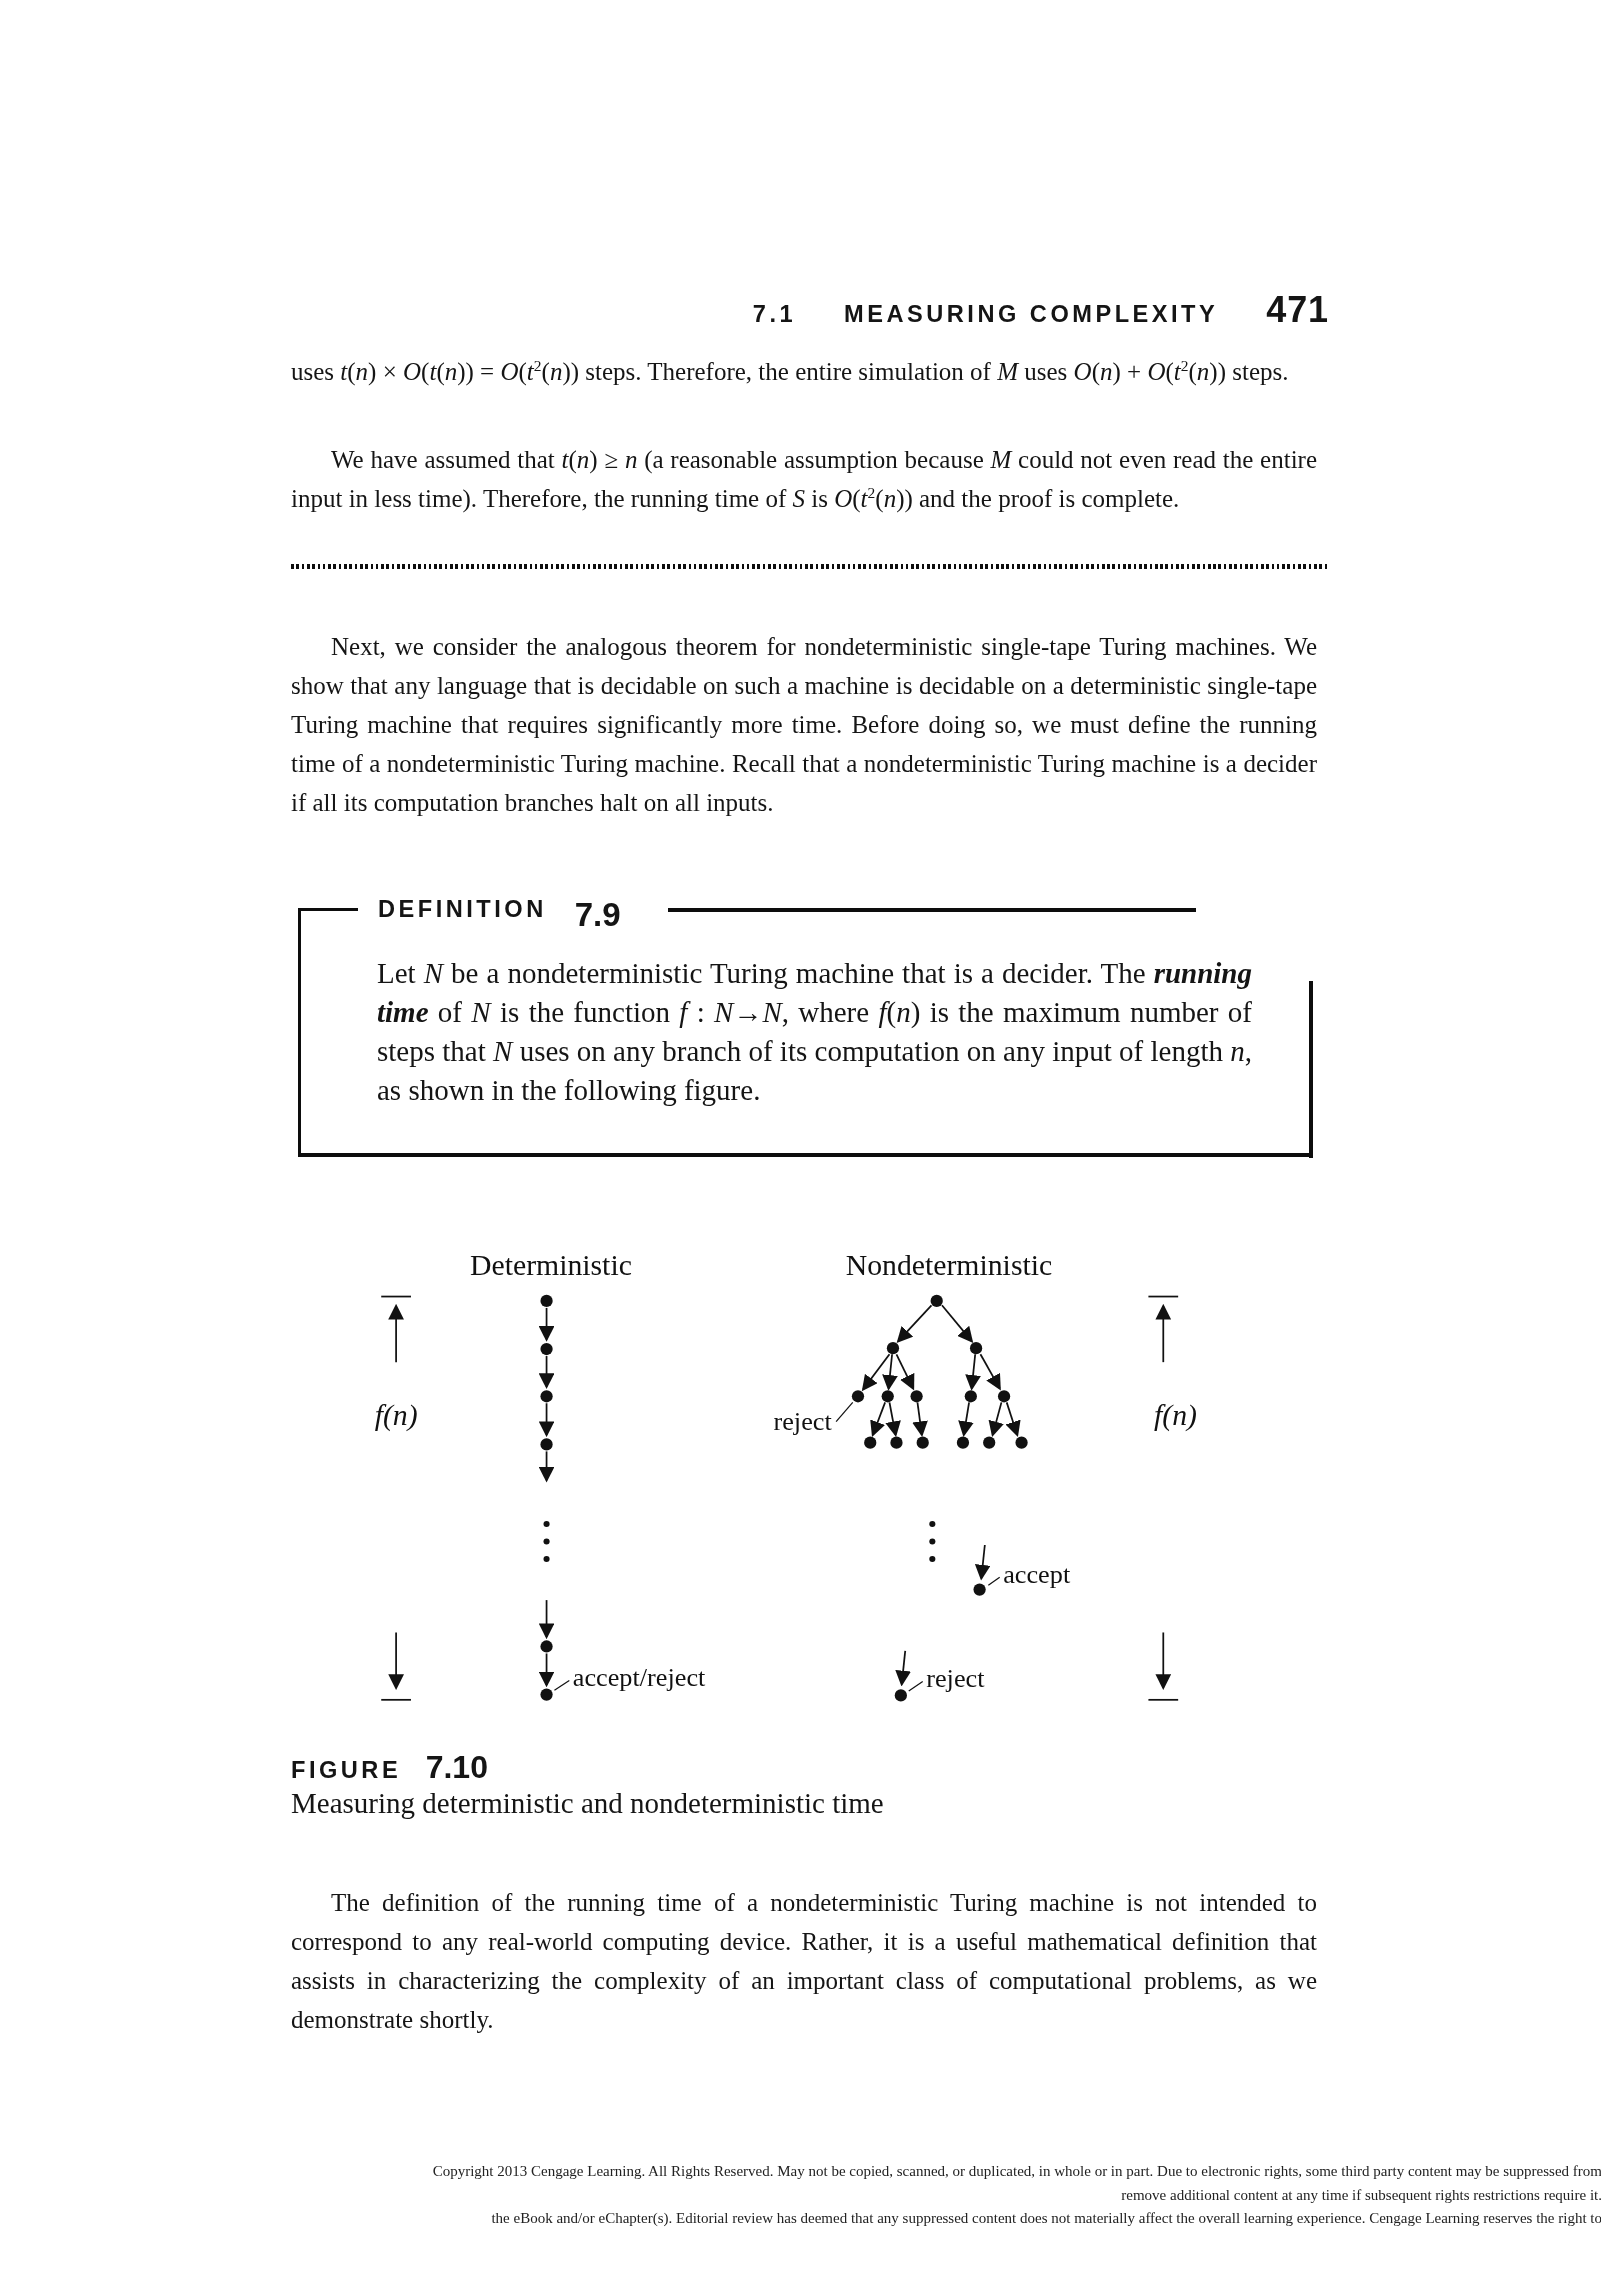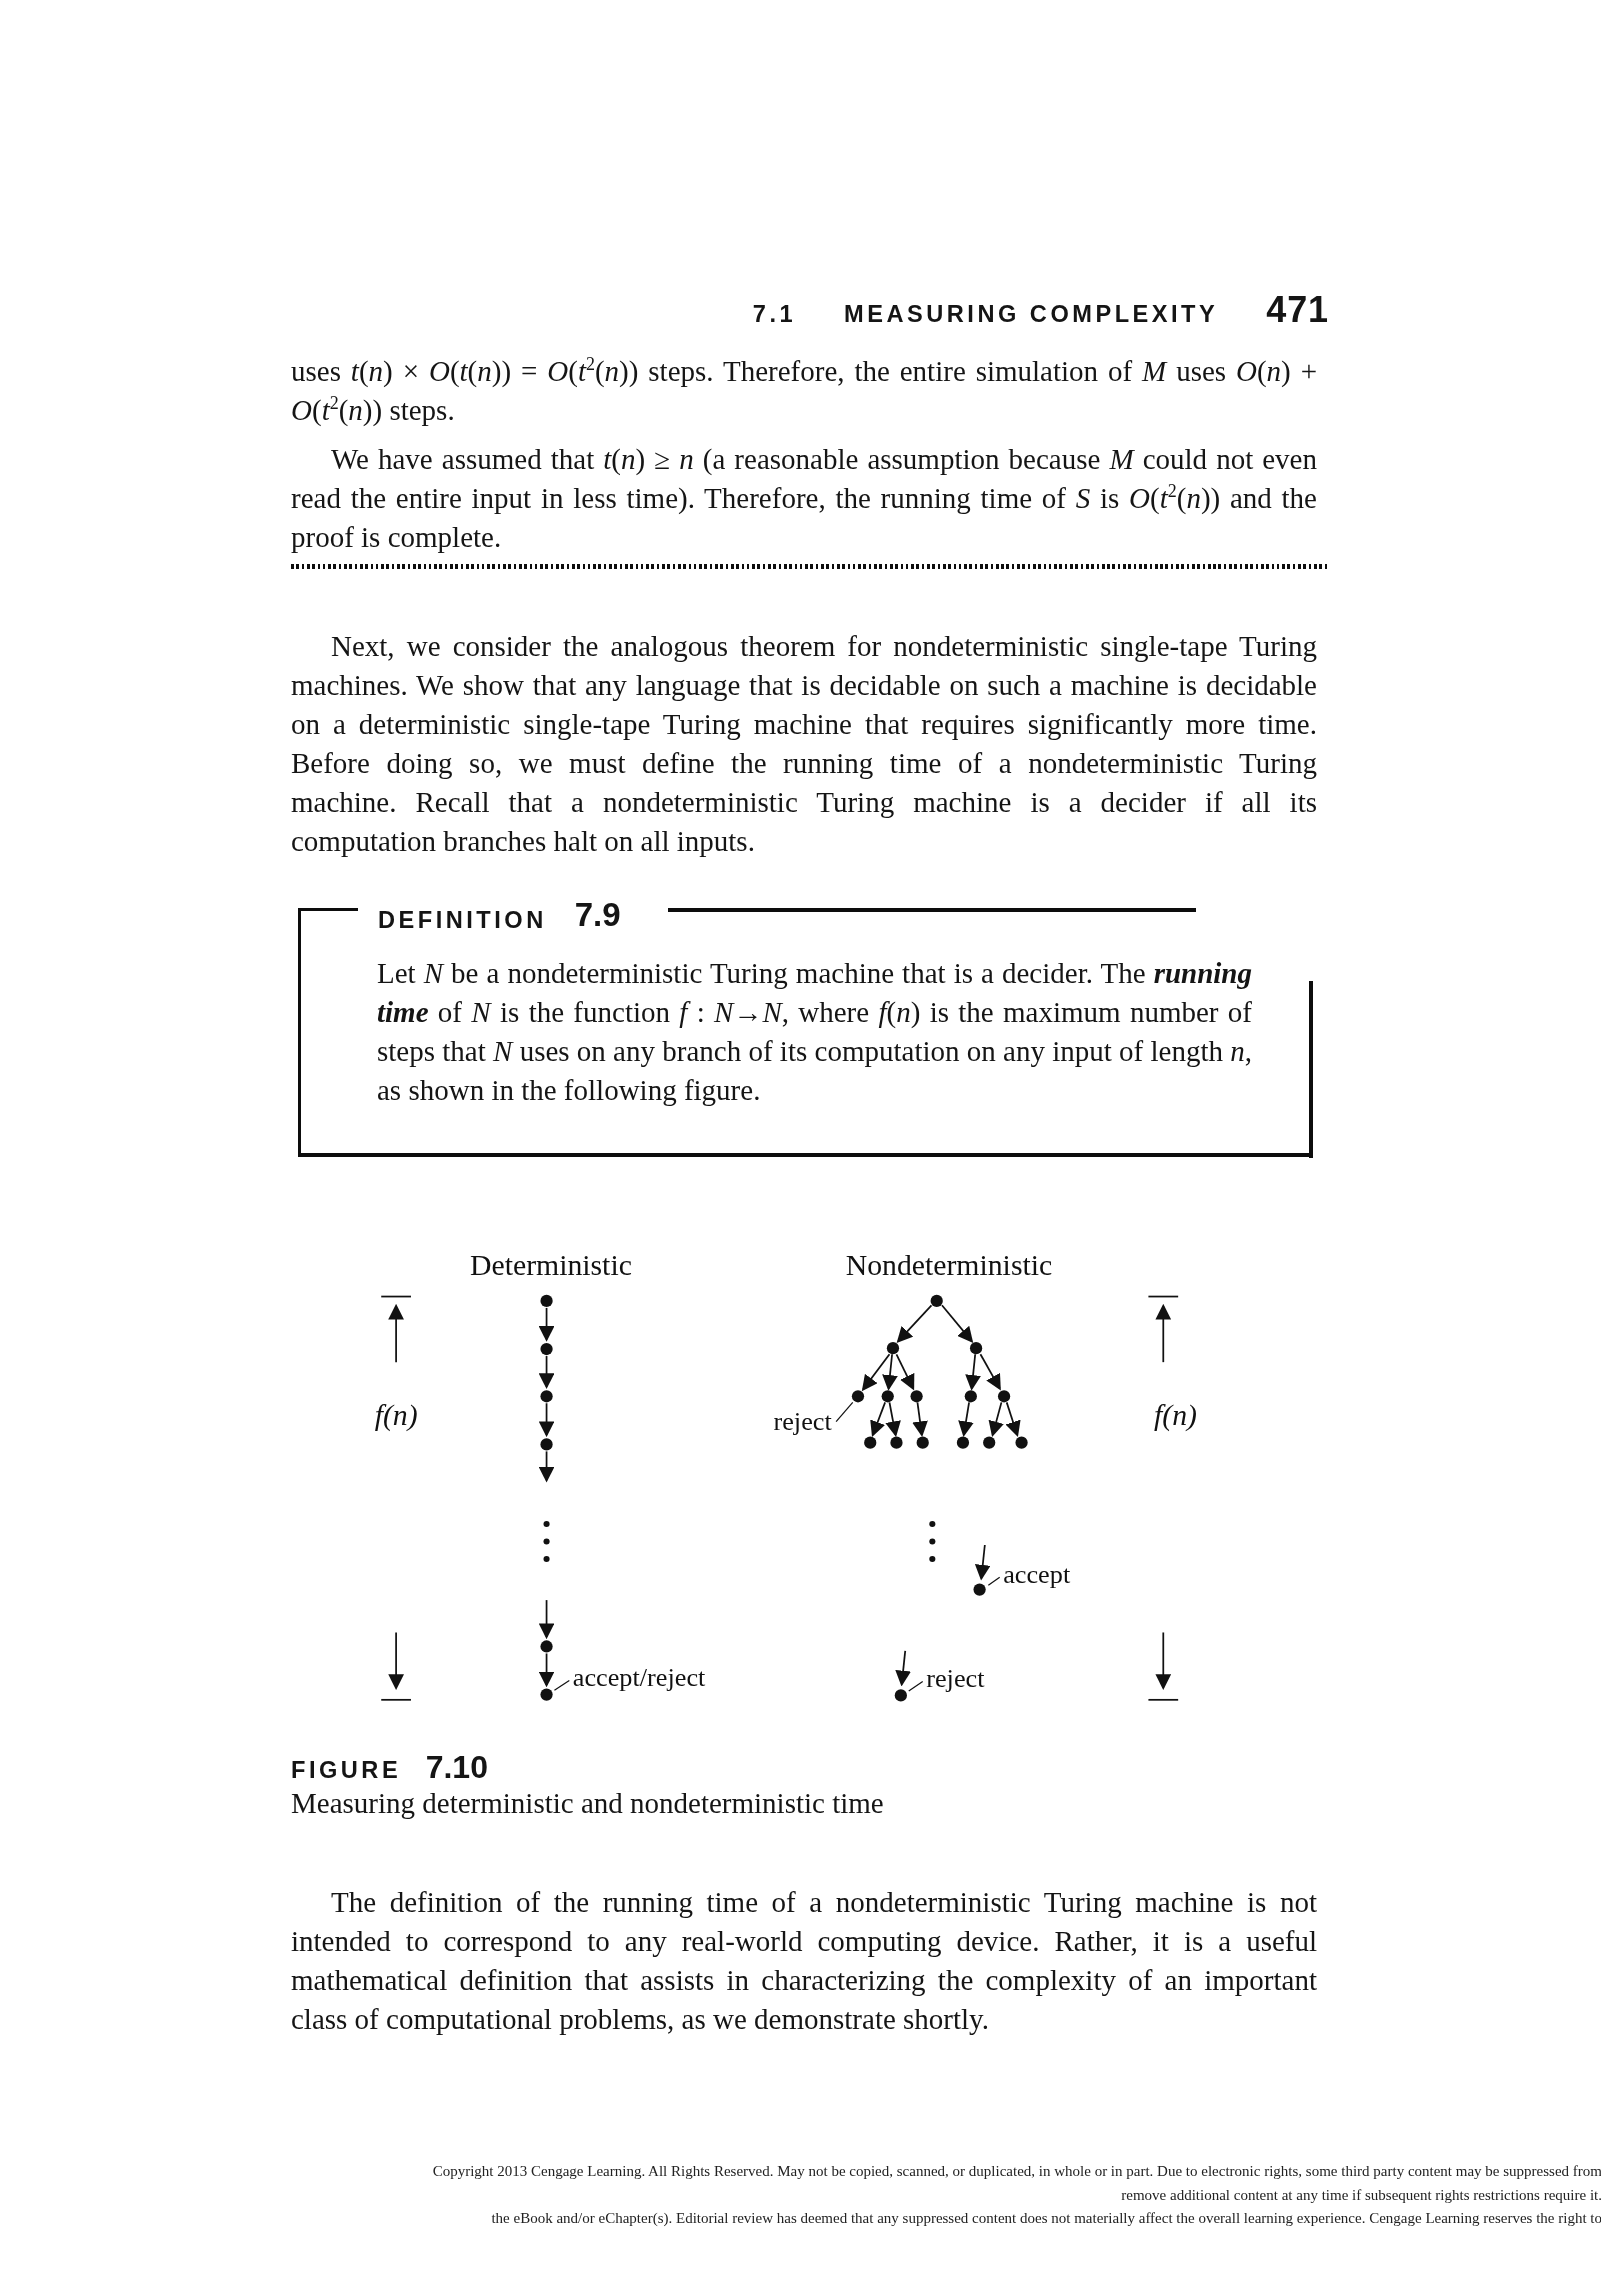--- a/index.html
+++ b/index.html
@@ -15,42 +15,42 @@
   .running-head{
     position:absolute;top:289px;left:291px;width:1038px;
     display:flex;justify-content:flex-end;align-items:baseline;gap:48px;
     font-family:"Liberation Sans", sans-serif;
   }
   .rh-sec,.rh-title{font-size:23.6px;font-weight:700;letter-spacing:3.5px;}
   .rh-page{font-size:36px;font-weight:700;letter-spacing:0.9px;}
   
   .para{
     position:absolute;left:291px;width:1026px;
-    font-size:29px;line-height:39px;text-align:justify;
+    font-size:25px;line-height:39px;text-align:justify;
   }
   .indent{text-indent:40px;}
   .it{font-style:italic;}
   .bd{font-weight:bold;}
   sup{font-size:0.62em;line-height:0;}
   
   .proof-rule{
     position:absolute;left:291px;top:564px;width:1038px;height:5.3px;
     background:repeating-linear-gradient(90deg,#0d0d0d 0 2.6px,transparent 2.6px 5.3px);
   }
   
   .defbox{position:absolute;left:298px;top:908px;width:1015px;height:249px;}
   .bl{position:absolute;background:#0d0d0d;}
   .bl-left{left:0;top:0;width:2.6px;height:249px;}
   .bl-topleft{left:0;top:0;width:60px;height:2.6px;}
   .bl-topright{left:370px;top:0;width:528px;height:3.5px;}
   .bl-bottom{left:0;bottom:0;width:1015px;height:4.4px;}
   .bl-right{right:0;top:73px;width:4.4px;height:177px;}
   .def-head{
     position:absolute;left:80px;top:-12.3px;
-    display:flex;align-items:flex-end;gap:28px;
+    display:flex;align-items:flex-start;gap:28px;
     font-family:"Liberation Sans", sans-serif;
   }
   .def-label{font-size:23.6px;font-weight:700;letter-spacing:3.5px;}
   .def-num{font-size:33px;font-weight:700;}
   .def-body{
     position:absolute;left:79px;top:46px;width:875px;
     font-size:29px;line-height:39px;text-align:justify;
   }
   
   .figure-wrap{position:absolute;left:278px;top:1250px;text-align:center;}

